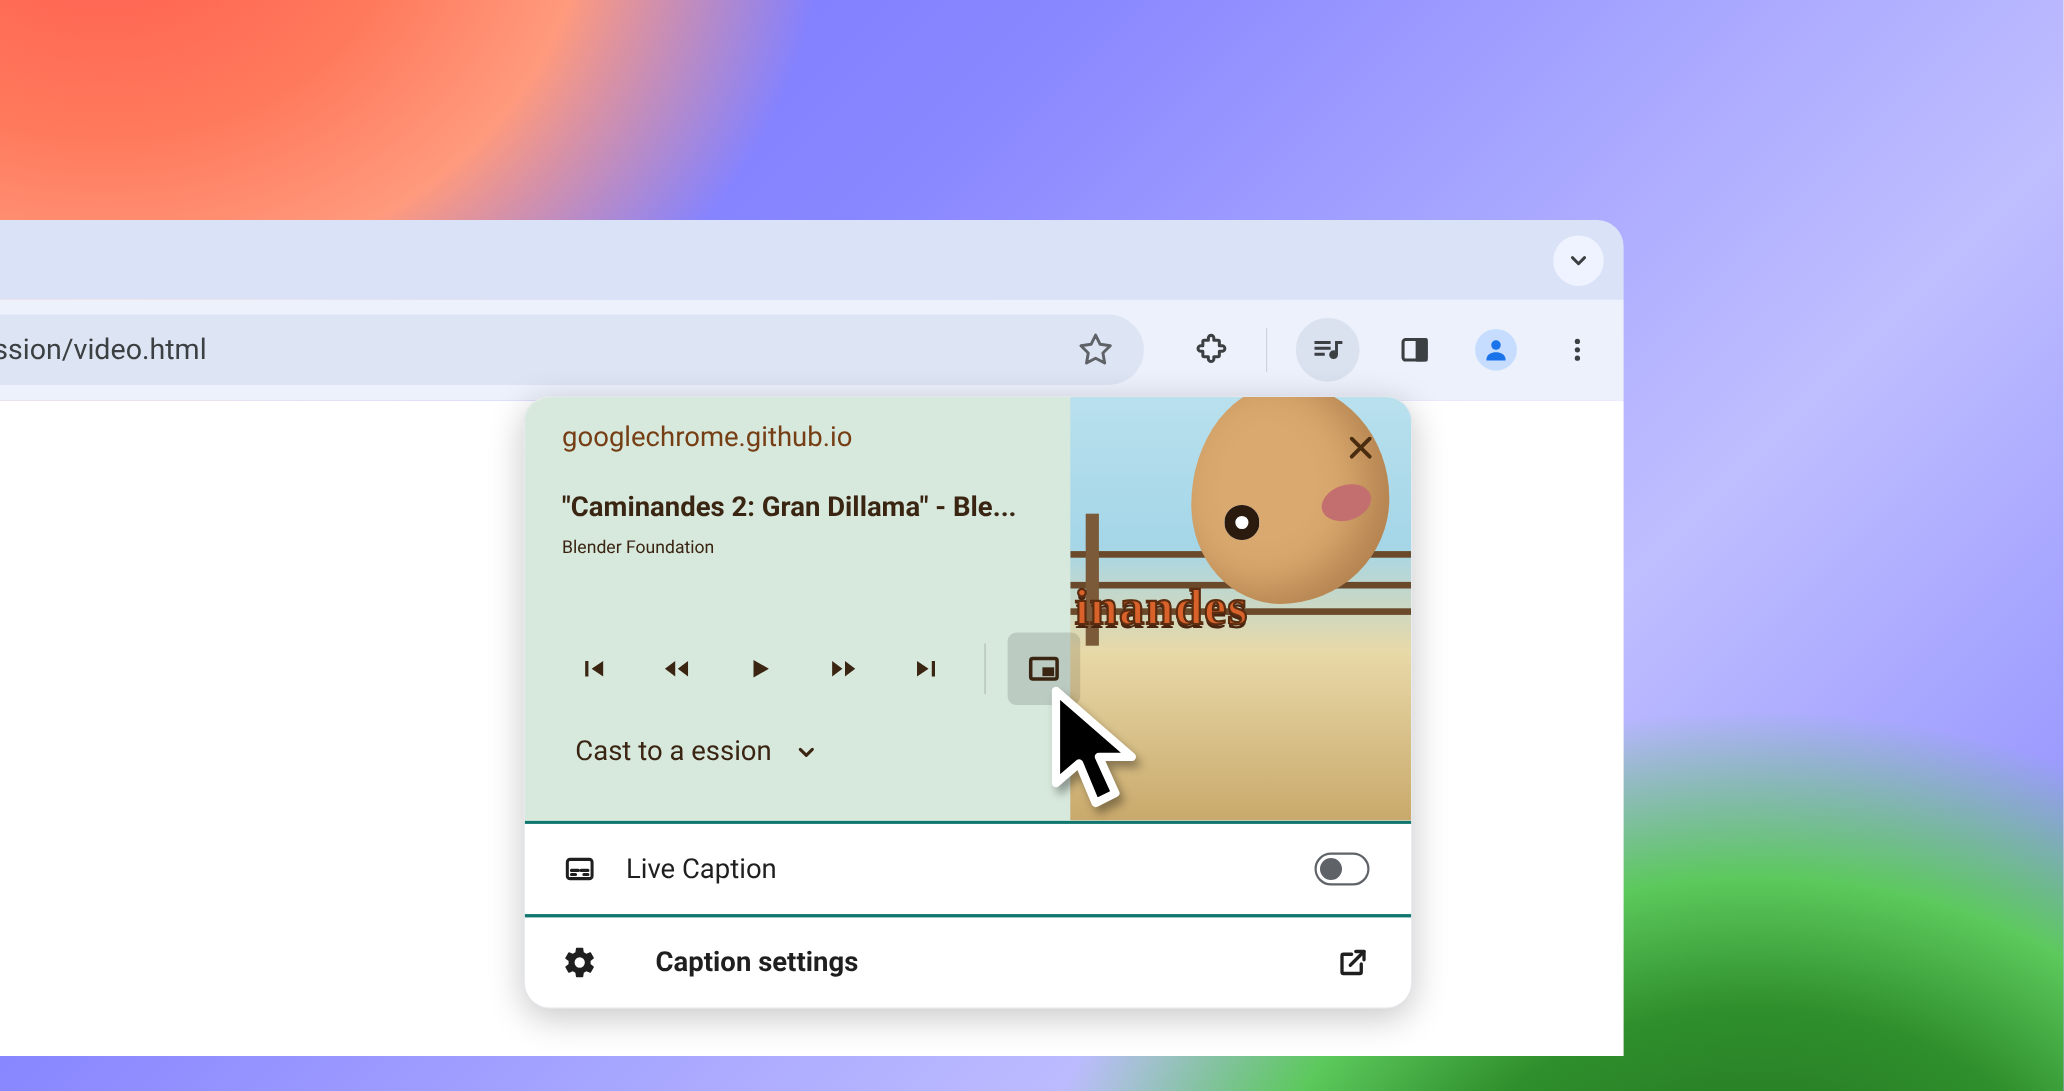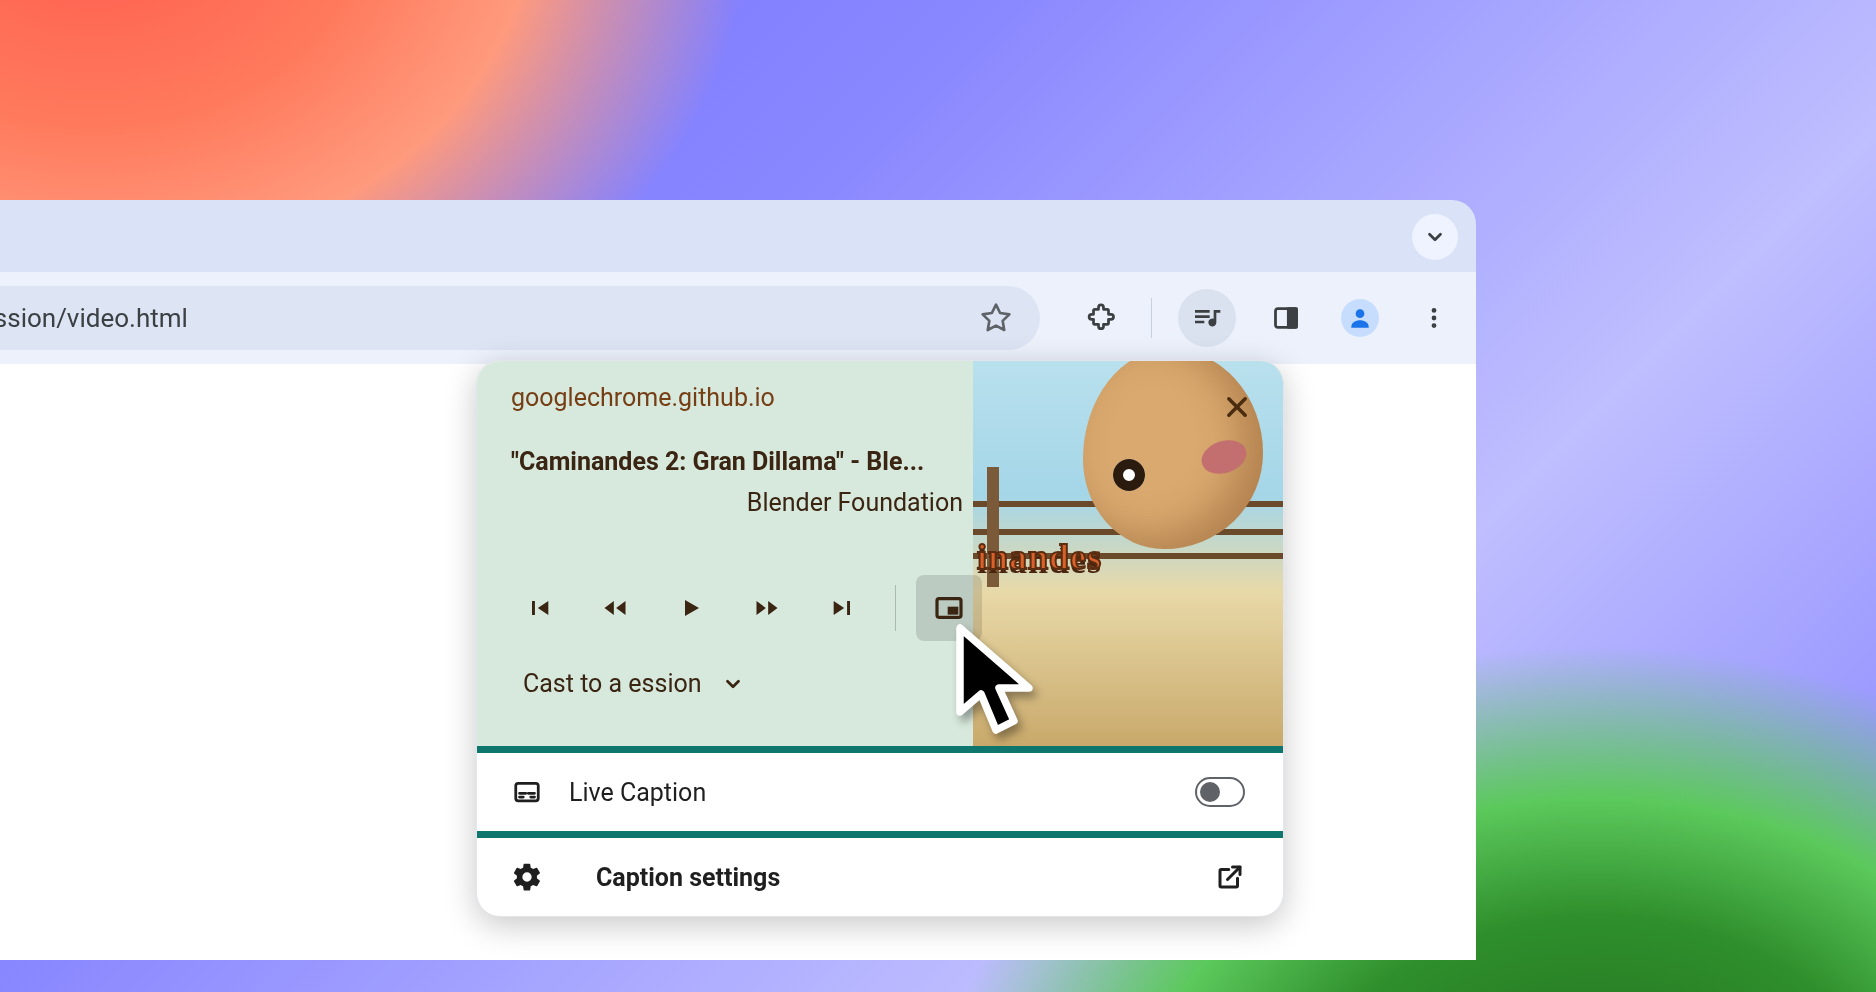--- a/index.html
+++ b/index.html
@@ -168,39 +168,39 @@
     content:"";position:absolute; right:16px; top:92px; width:46px;height:32px;border-radius:50% 50% 50% 50%;
     background:#c46f6f; transform:rotate(-18deg);
   }
   .art-fence {
     position:absolute; left:0; right:0; top:140px; height:6px; background:#6a4a2a; box-shadow: 0 28px 0 #6a4a2a, 0 52px 0 #6a4a2a;
   }
   .art-fence::after{content:"";position:absolute;left:14px;top:-34px;width:12px;height:120px;background:#7a5a38;}
   .art-title {
     position:absolute; bottom:168px; left:0; right:0; text-align:left; padding-left:4px;
     font-family: Georgia, "Times New Roman", serif;
-    font-weight:900; font-size:36px; letter-spacing:1px;
+    font-weight:900; font-size:46px; letter-spacing:1px;
     color:#d9612a;
     -webkit-text-stroke: 2px #5a2c10;
     text-shadow: 0 4px 0 #4b2410;
   }
 
   .media-close {
     position:absolute; top:26px; right:26px;
     width:40px;height:40px;
     display:flex;align-items:center;justify-content:center;
     color:#4a2c10;
     cursor:pointer;
     z-index:3;
   }
 
   .media-meta { position:absolute; left:34px; top:22px; right:320px; }
   .media-src { font-size:25px; color:#763e14; margin-bottom:35px;}
   .media-title { font-size:25px; font-weight:700; color:#3a2412; margin-bottom:12px; white-space:nowrap; overflow:hidden; text-overflow:ellipsis;}
-  .media-artist { font-size:25px; color:#3a2412;text-align:right; }
+  .media-artist { font-size:16px; color:#3a2412; }
 
   .media-controls {
     position:absolute; left:34px; top:214px;
     display:flex; align-items:center;
   }
   .mcbtn {
     width:56px;height:56px;
     display:flex;align-items:center;justify-content:center;
     color:#3a2412;
     cursor:pointer;
@@ -216,21 +216,21 @@
 
   .cast-row {
     position:absolute; left:46px; top:308px;
     display:flex; align-items:center; gap:20px;
     color:#3a2412; font-size:25px;
     cursor:pointer;
   }
 
   .media-row {
     height:85px;
-    border-top:7px solid #0f766e;
+    border-top:3px solid #0f766e;
     display:flex;
     align-items:center;
     padding:0 38px 0 34px;
     gap:26px;
     color:#1f1f1f;
     font-size:25px;
   }
   .media-row .label { flex:1; }
   .media-row.settings .label { font-weight:700;margin-left:27px; }
 

